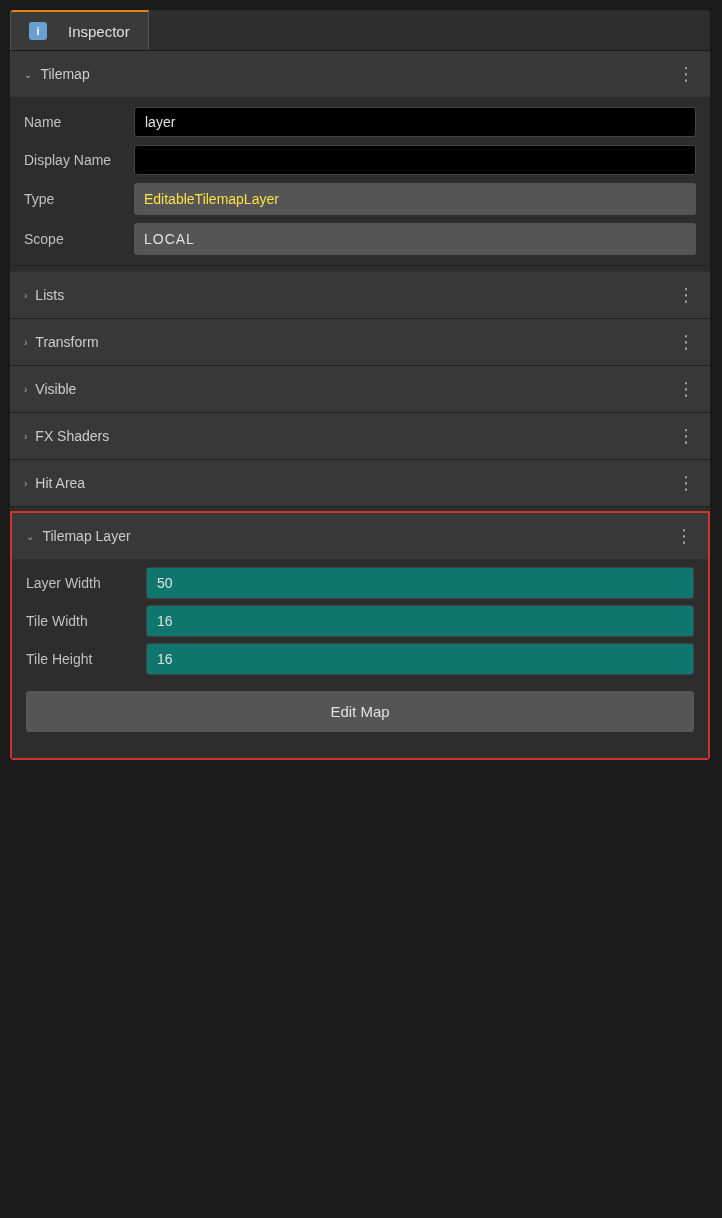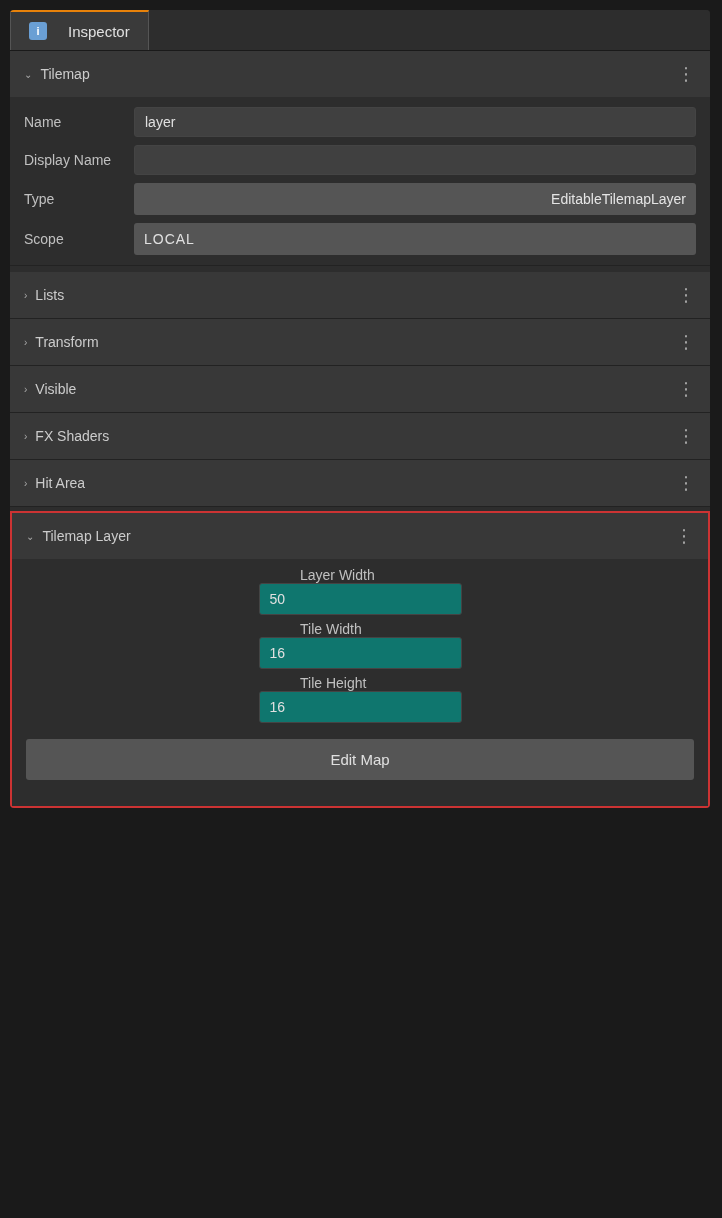--- a/index.html
+++ b/index.html
@@ -107,21 +107,21 @@
       display: flex;
       align-items: center;
     }
     .field-label {
       color: #c0c0c0;
       font-size: 14px;
       min-width: 110px;
     }
     .field-input {
       flex: 1;
-      background: #404040;
+      background: #000000;
       border: 1px solid #444;
       border-radius: 3px;
       padding: 6px 10px;
       color: #e0e0e0;
       font-size: 14px;
       outline: none;
     }
     .checkbox-input {
       width: 18px;
       height: 18px;
@@ -129,23 +129,23 @@
       border: 1px solid #ccc;
       border-radius: 2px;
       cursor: pointer;
     }
     .type-button {
       flex: 1;
       background: #555;
       border: none;
       border-radius: 3px;
       padding: 8px 10px;
-      color: #e5e5e5;
-      font-size: 14px;
-      text-align: right;
+      color: #fde047;
+      font-size: 14px;
+      text-align: left;
       cursor: pointer;
     }
     .scope-button {
       flex: 1;
       background: #555;
       border: none;
       border-radius: 3px;
       padding: 8px 10px;
       color: #e0e0e0;
       font-size: 14px;
@@ -169,21 +169,20 @@
       padding: 8px 14px;
       background: #2d2d2d;
       display: flex;
       flex-direction: column;
       gap: 6px;
     }
     .tilemap-field-row {
       display: flex;
       align-items: center;
       gap: 0;
-      flex-direction: column;
     }
     .tilemap-field-label {
       color: #c0c0c0;
       font-size: 14px;
       min-width: 120px;
     }
     .tilemap-field-value {
       flex: 1;
       background: #0f766e;
       border: 1px solid #444;

